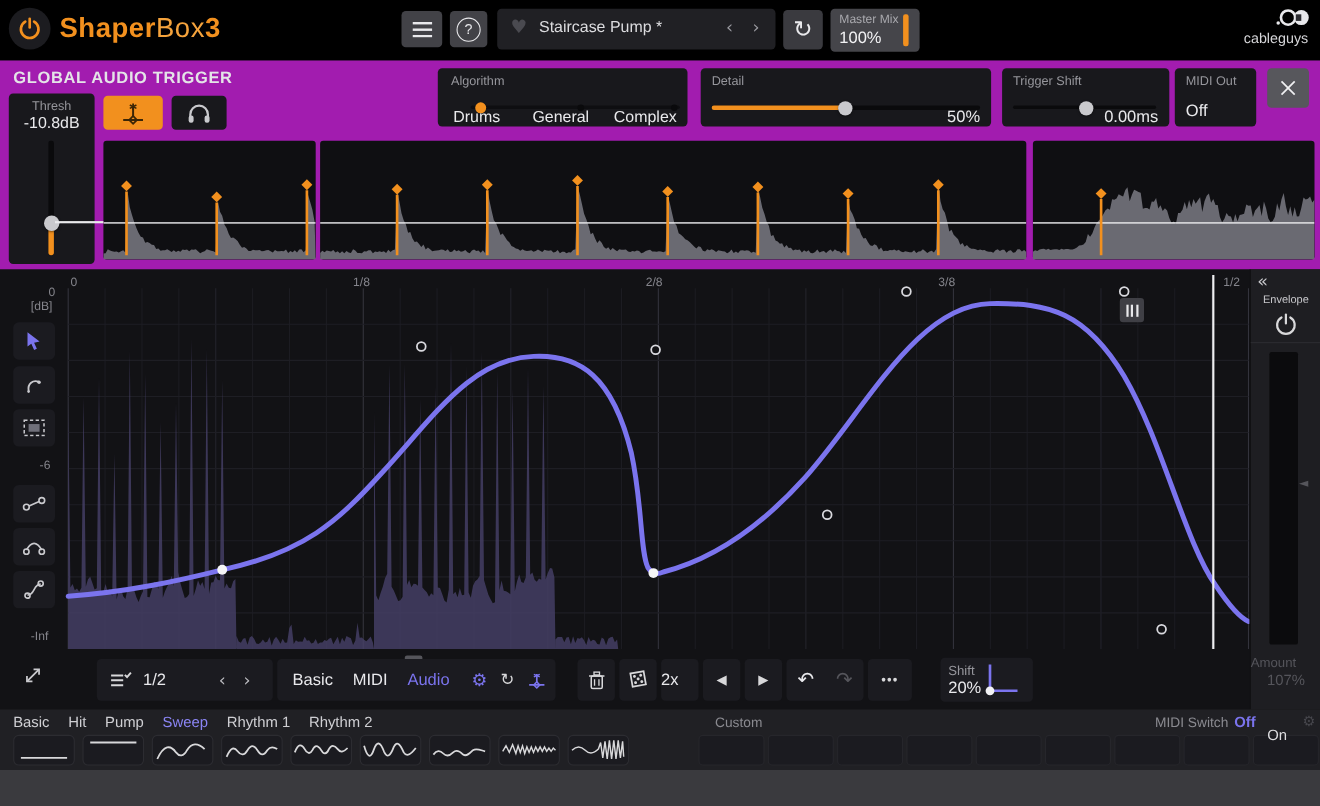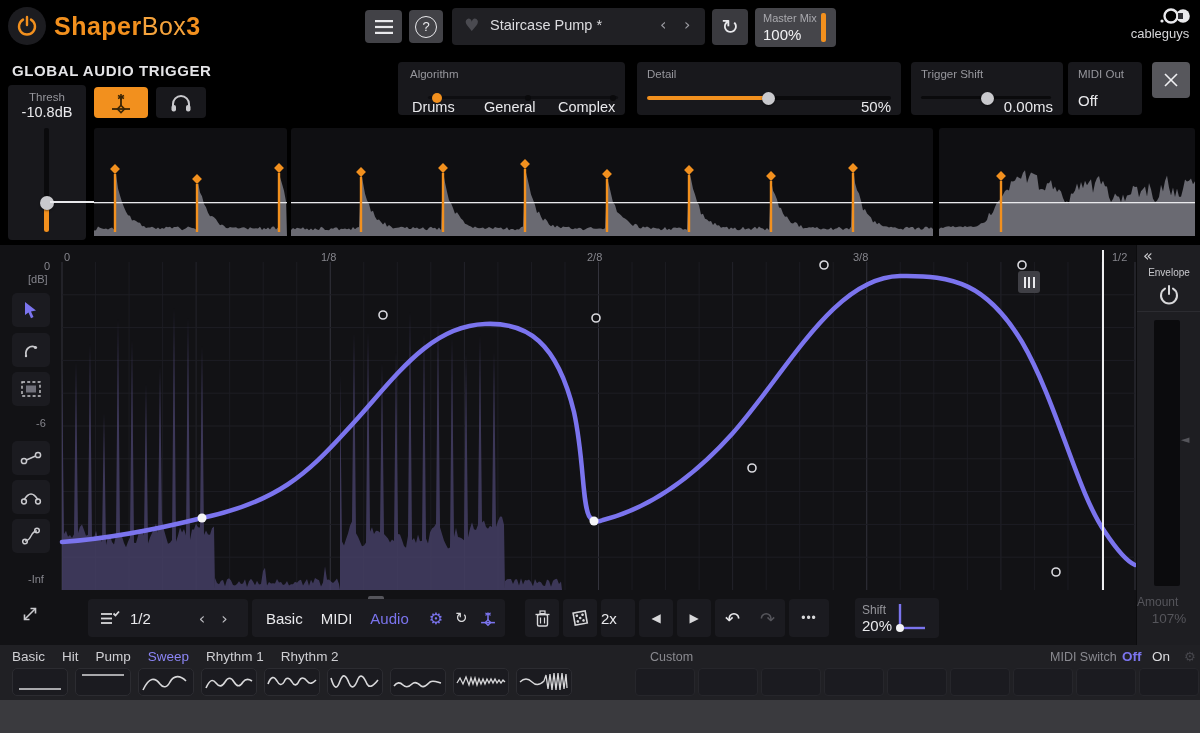--- a/index.html
+++ b/index.html
@@ -1,21 +1,21 @@
 <!DOCTYPE html>
 <html><head>
 <meta charset="utf-8">
 <style>
   html,body{margin:0;padding:0;background:#121215;}
   body{width:1200px;height:733px;position:relative;overflow:hidden;
        font-family:"Liberation Sans","DejaVu Sans",sans-serif;color:#e9e9ec;
        -webkit-font-smoothing:antialiased;}
   .abs{position:absolute;}
   .titlebar{left:0;top:0;width:1200px;height:55px;background:#000000;}
-  .panel{left:0;top:55px;width:1200px;height:190px;background:#000000;}
+  .panel{left:0;top:55px;width:1200px;height:190px;background:#a21caf;}
   .mainarea{left:0;top:245px;width:1200px;height:400px;background:#121215;}
   .bottomarea{left:0;top:645px;width:1200px;height:55px;background:#202024;}
   .footer{left:0;top:700px;width:1200px;height:33px;background:#3a3a3e;}
   .ctlbox{background:#18181c;border-radius:4px;}
   .btn{background:#424247;border-radius:4px;display:flex;align-items:center;justify-content:center;}
   .tl{color:#96969c;font-size:11.5px;}
   .tv{color:#e9e9ec;font-size:14.5px;}
   .track{background:#0a0a0c;border-radius:2px;}
   .handle{background:#c9c9cd;border-radius:50%;box-shadow:0 1px 2px rgba(0,0,0,.5);}
   .wavebox{background:#0f0f12;border-radius:3px;}
@@ -457,17 +457,17 @@
   <div class="abs slot" style="left:761px;top:23px;"></div>
   <div class="abs slot" style="left:824px;top:23px;"></div>
   <div class="abs slot" style="left:887px;top:23px;"></div>
   <div class="abs slot" style="left:950px;top:23px;"></div>
   <div class="abs slot" style="left:1013px;top:23px;"></div>
   <div class="abs slot" style="left:1076px;top:23px;"></div>
   <div class="abs slot" style="left:1139px;top:23px;"></div>
 
   <span class="abs" style="left:1050px;top:5px;font-size:12.5px;color:#8a8a90;">MIDI Switch</span>
   <span class="abs" style="left:1122px;top:4px;font-size:13.5px;font-weight:700;color:#7b74ee;">Off</span>
-  <span class="abs" style="left:1152px;top:4px;font-size:13.5px;color:#dcdcdf;">On</span>
+  <span class="abs" style="left:1152px;top:16px;font-size:13.5px;color:#dcdcdf;">On</span>
   <span class="abs glyph" style="left:1184px;top:4px;font-size:13px;color:#46464c;">⚙</span>
 </div>
 
 <div class="abs footer"></div>
 
 </body></html>

